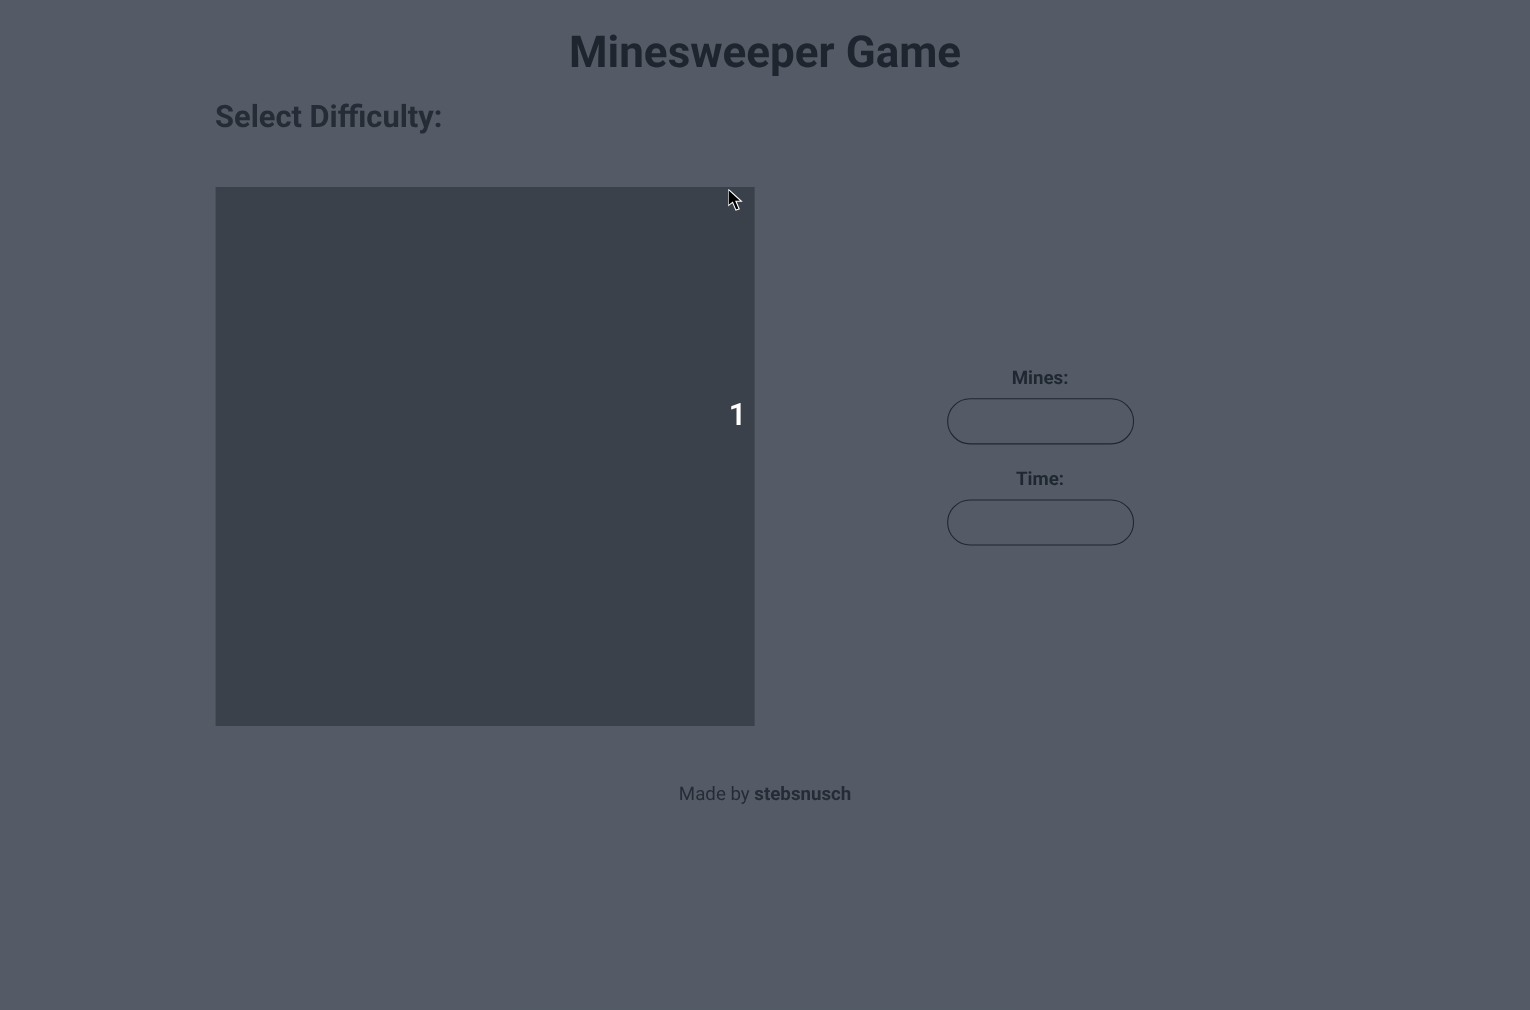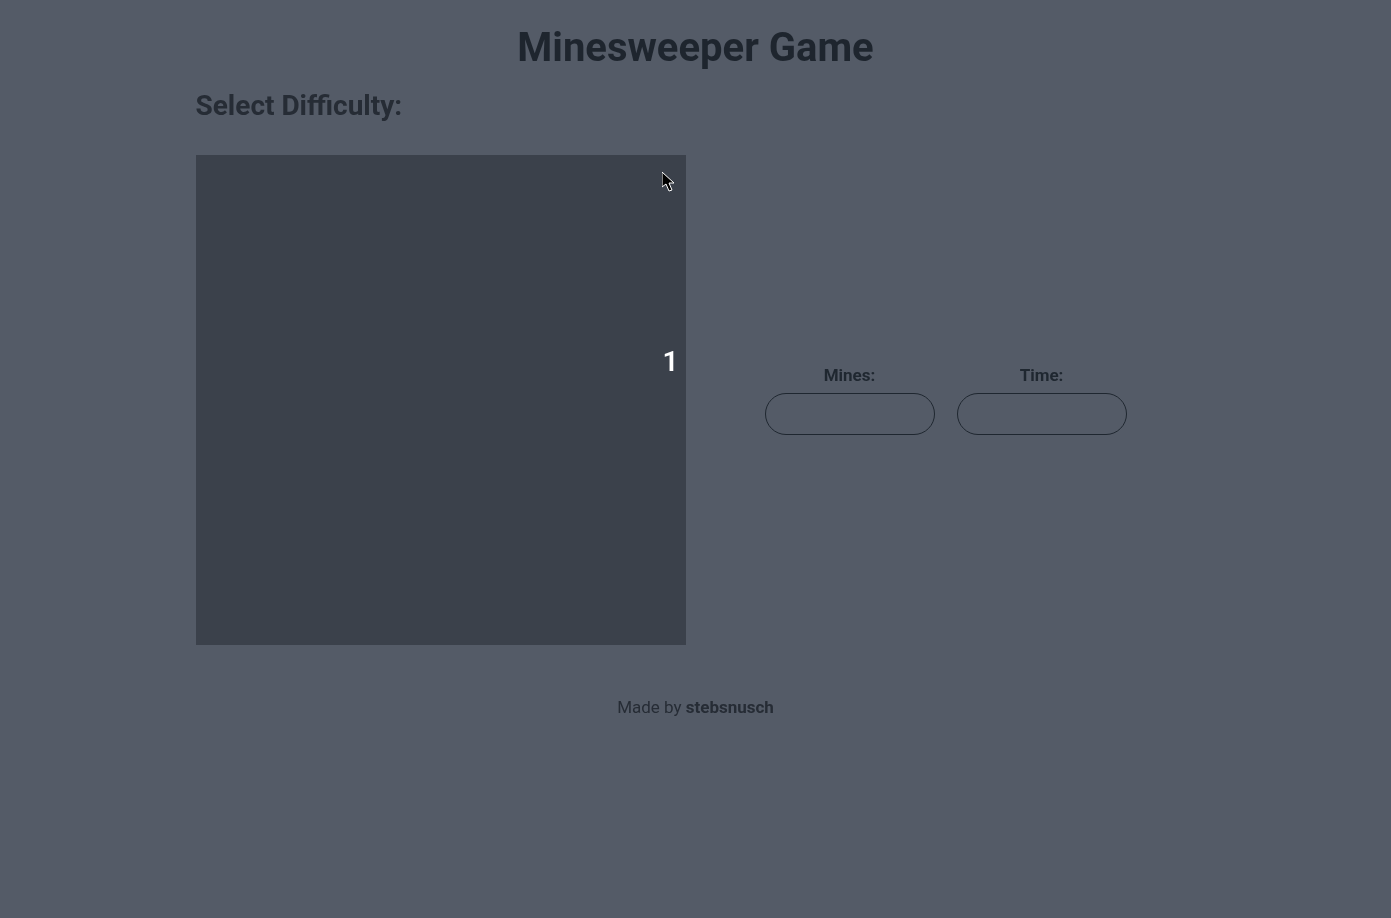--- a/index.html
+++ b/index.html
@@ -29,21 +29,21 @@
     .page-subtitle {
       font-size: 18px;
       text-align: center;
       color: #2c333e;
       margin-bottom: 48px;
     }
     .difficulty-row {
       display: flex;
       align-items: center;
       gap: 42px;
-      margin-bottom: 33px;
+      margin-bottom: 48px;
     }
     .difficulty-label {
       font-size: 28px;
       font-weight: 700;
       color: #262c35;
       flex: 0 0 auto;
       margin-right: 20px;
     }
     .difficulty-buttons {
       display: flex;
@@ -79,24 +79,23 @@
       right: 0;
       top: 190px;
       color: #ffffff;
       font-size: 28px;
       font-weight: 600;
       width: 30px;
       text-align: center;
     }
     .stats-panel {
       display: flex;
-      flex-direction: row;
+      flex-direction: column;
       gap: 22px;
       width: 180px;
-      justify-content: center;
     }
     .stat-group {
       display: flex;
       flex-direction: column;
       align-items: center;
       gap: 8px;
     }
     .stat-label {
       font-size: 17px;
       font-weight: 700;

